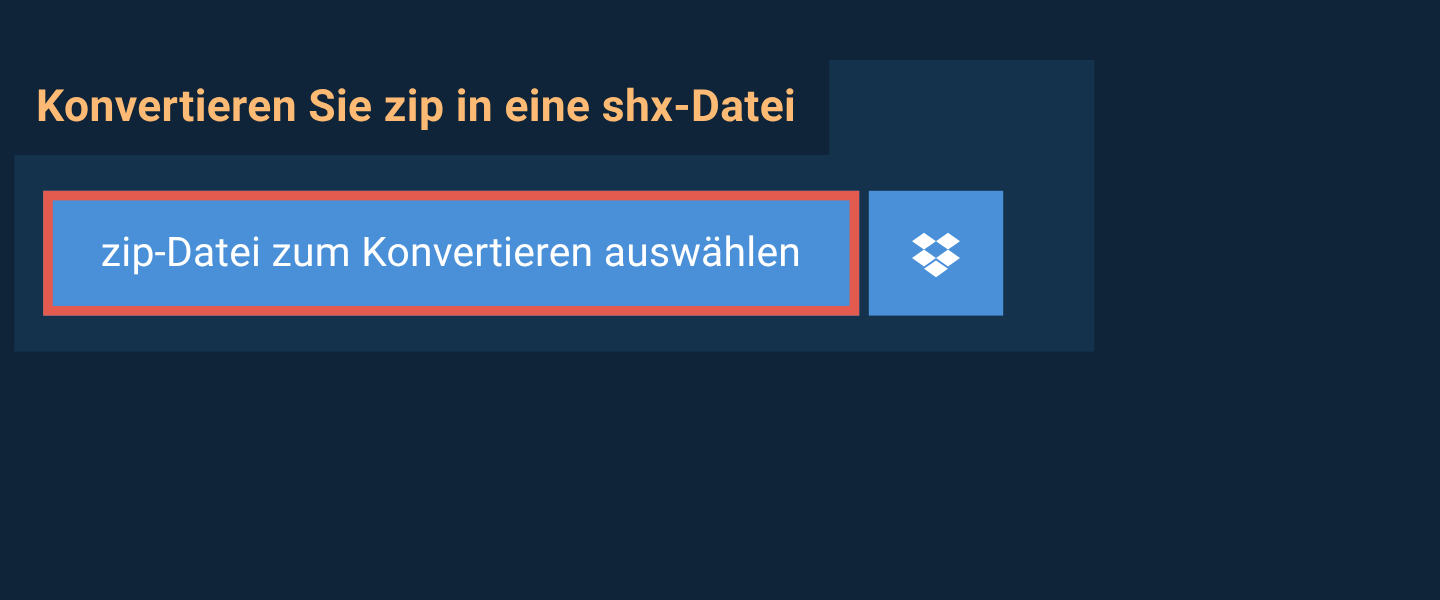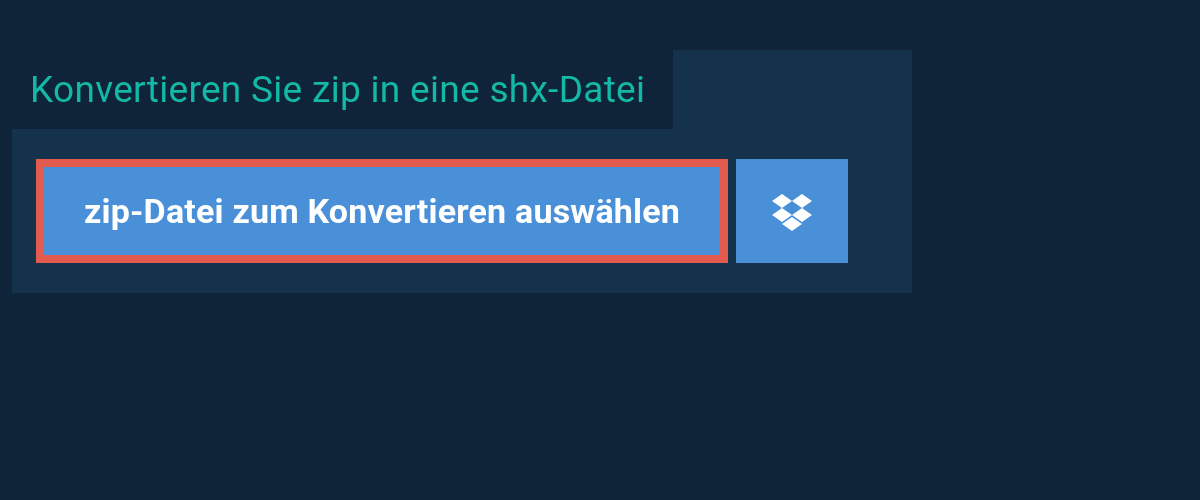--- a/index.html
+++ b/index.html
@@ -19,36 +19,36 @@
       margin: 50px 0 0 12px;
       width: 900px;
       padding-bottom: 30px;
     }
     .title-bar {
       background: #0f2438;
       display: inline-block;
       padding: 18px 28px 18px 18px;
     }
     .title-text {
-      color: #14b8a6;
+      color: #fdba74;
       font-size: 37px;
-      font-weight: 400;
+      font-weight: 700;
       letter-spacing: 0.3px;
     }
     .button-row {
       display: flex;
       gap: 8px;
       margin: 30px 0 0 24px;
     }
     .select-button {
       background: #4a90d9;
       border: 8px solid #e35a4f;
       color: #ffffff;
       font-size: 34px;
-      font-weight: 700;
+      font-weight: 400;
       padding: 24px 40px;
       cursor: pointer;
       display: flex;
       align-items: center;
       justify-content: center;
       letter-spacing: 0.2px;
     }
     .dropbox-button {
       background: #4a90d9;
       width: 112px;

